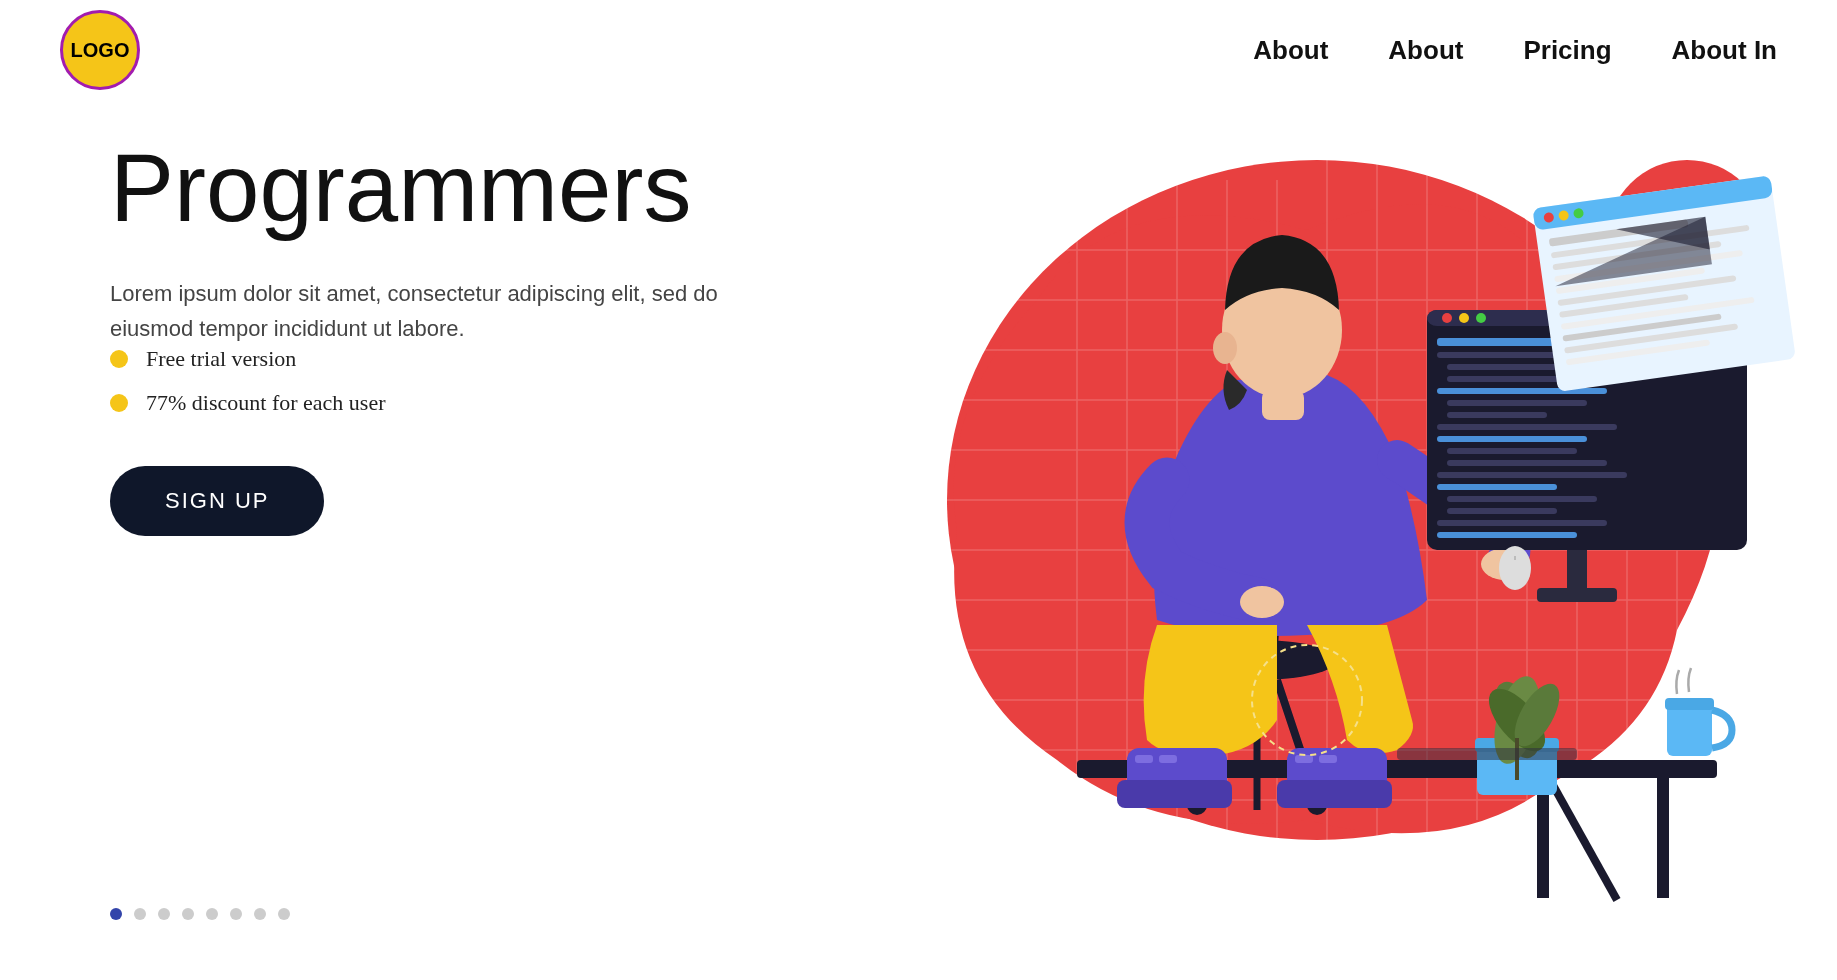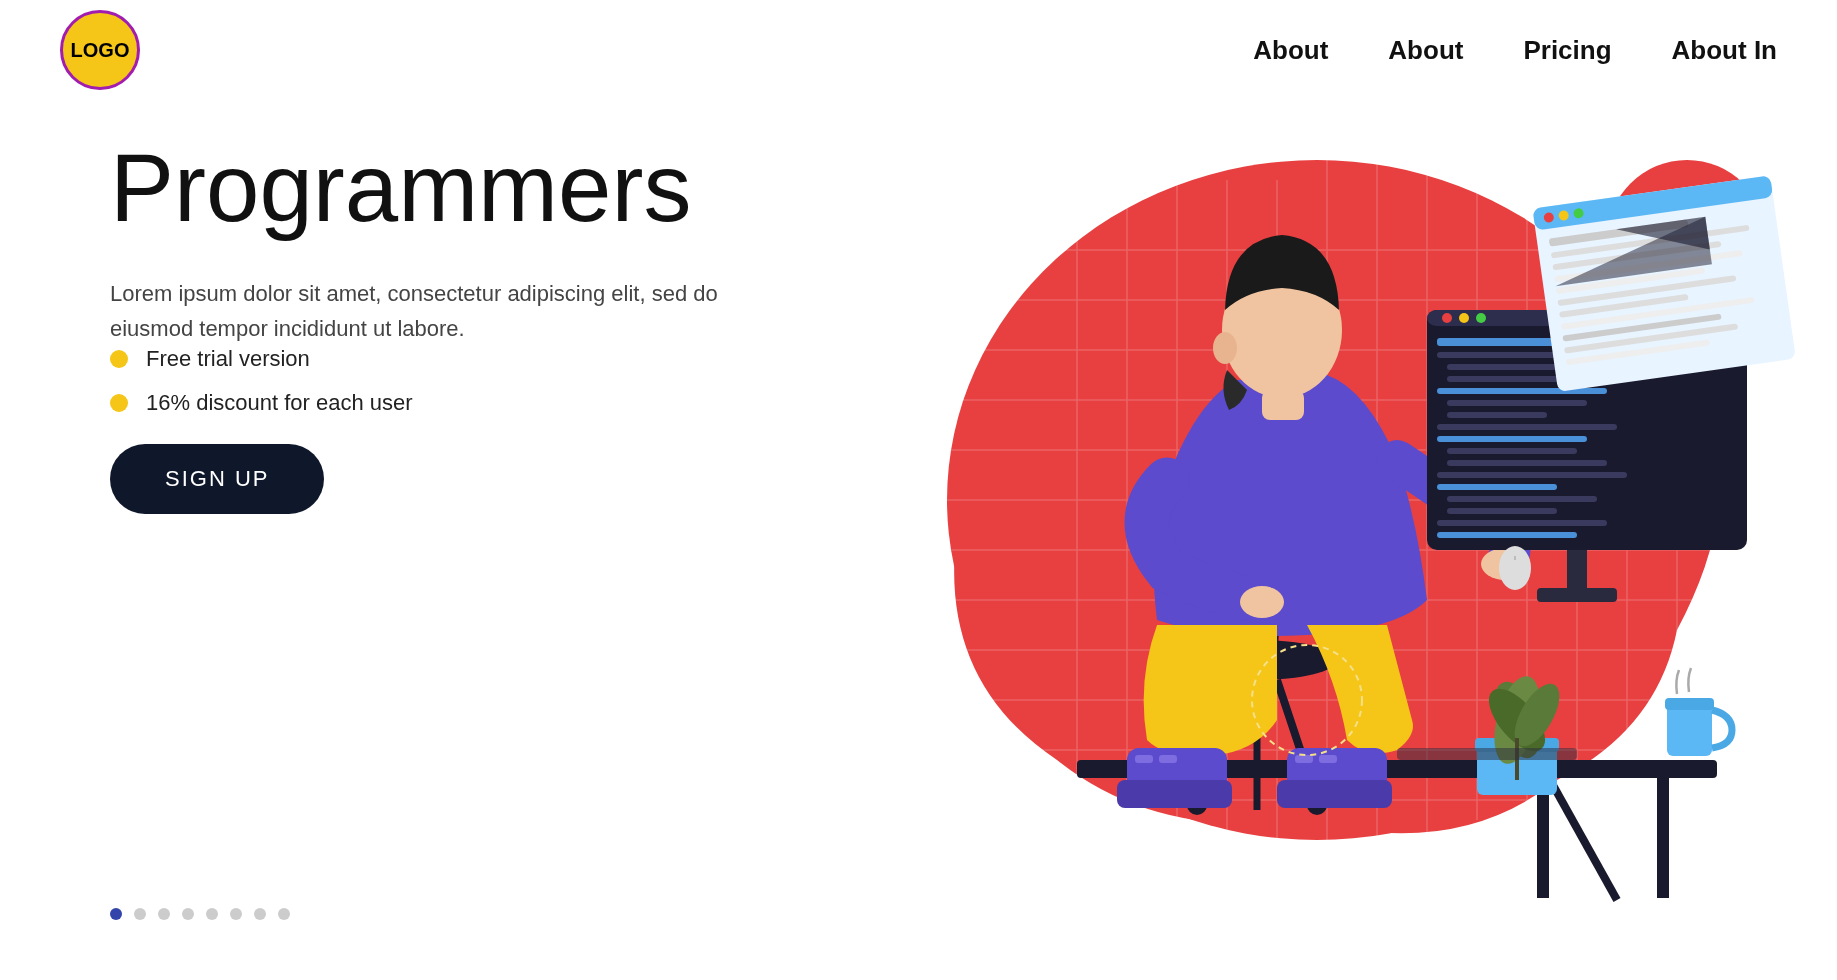--- a/index.html
+++ b/index.html
@@ -73,21 +73,22 @@
       margin-bottom: 40px;
     }
 
     .description {
       font-size: 22px;
       color: #444;
       line-height: 1.6;
     }
 
     .features {
-      margin-bottom: 28px;
+      margin-bottom: 50px;
+      font-family: Liberation Serif, serif;
     }
 
     .feature-item {
       display: flex;
       align-items: center;
       gap: 18px;
       margin-bottom: 18px;
       font-size: 22px;
       color: #222;
     }
@@ -161,21 +162,21 @@
 <div class="left-content">
   <h1 class="main-title">Programmers</h1>
   <p class="description">Lorem ipsum dolor sit amet, consectetur adipiscing elit, sed do eiusmod tempor incididunt ut labore.</p>
   <div class="features">
     <div class="feature-item">
       <div class="bullet-dot"></div>
       <span>Free trial version</span>
     </div>
     <div class="feature-item">
       <div class="bullet-dot"></div>
-      <span>16% discount for each user</span>
+      <span>77% discount for each user</span>
     </div>
   </div>
   <button class="signup-btn">SIGN UP</button>
 </div>
 
 <div class="pagination-dots">
   <div class="dot active"></div>
   <div class="dot"></div>
   <div class="dot"></div>
   <div class="dot"></div>

